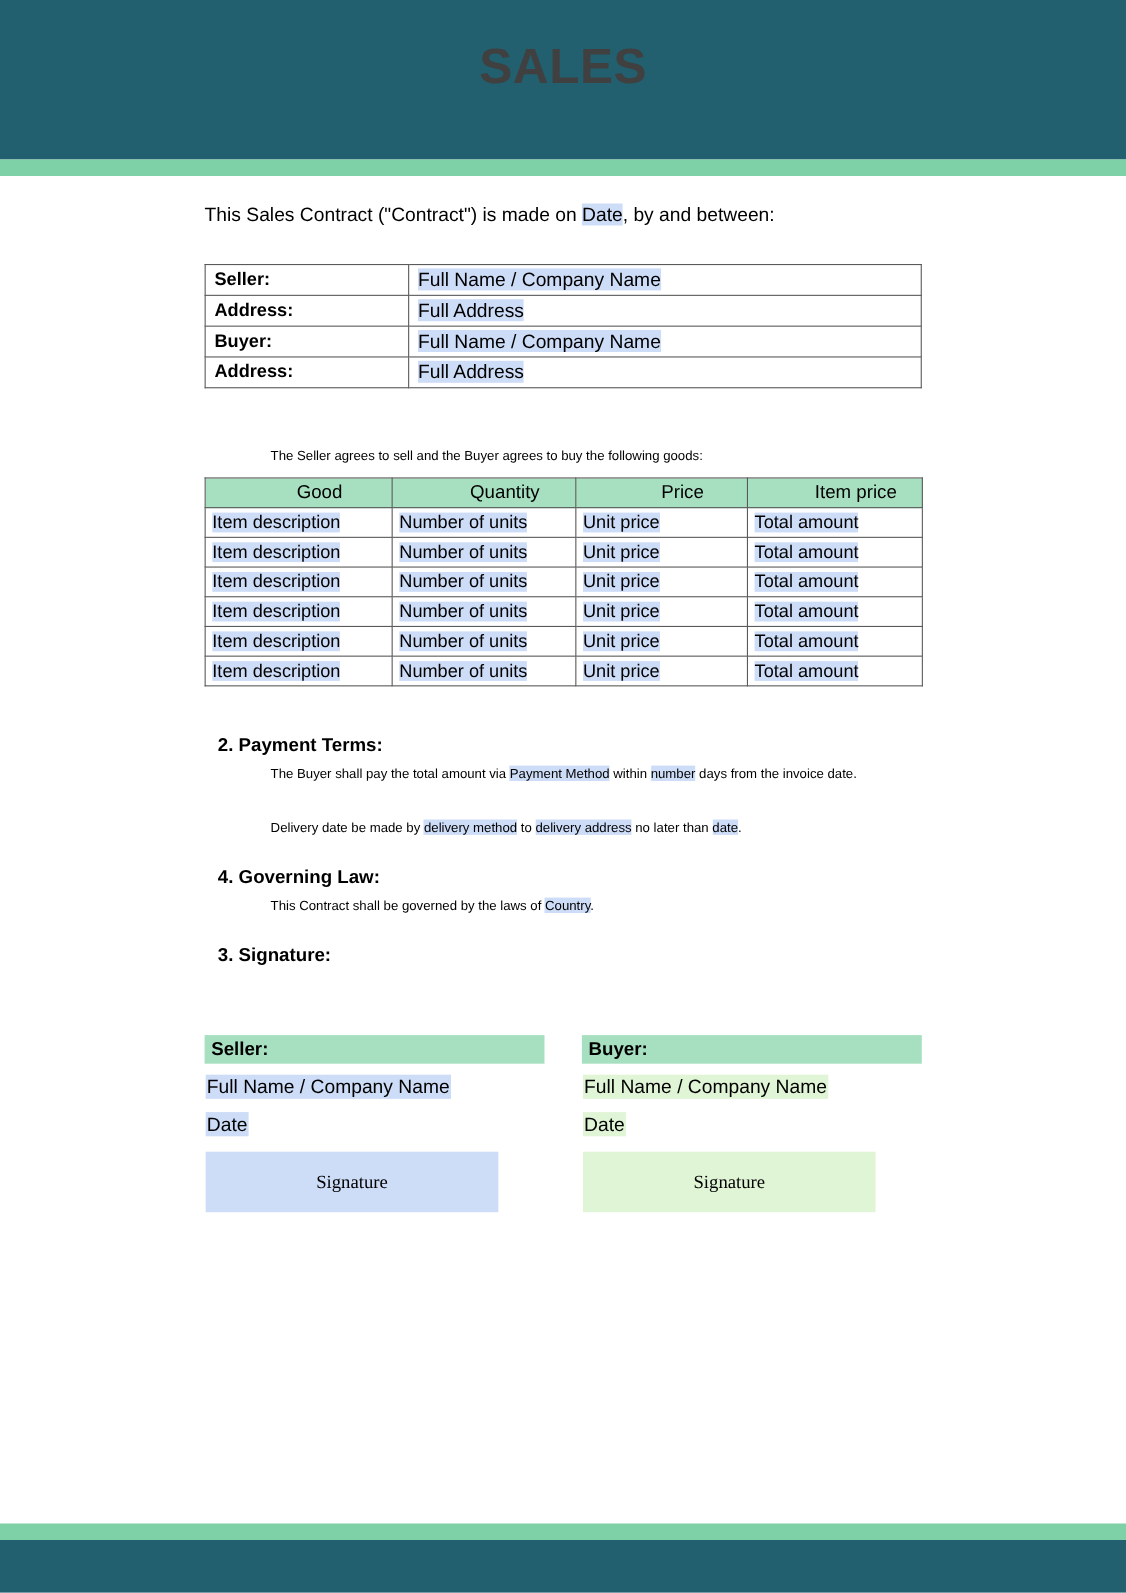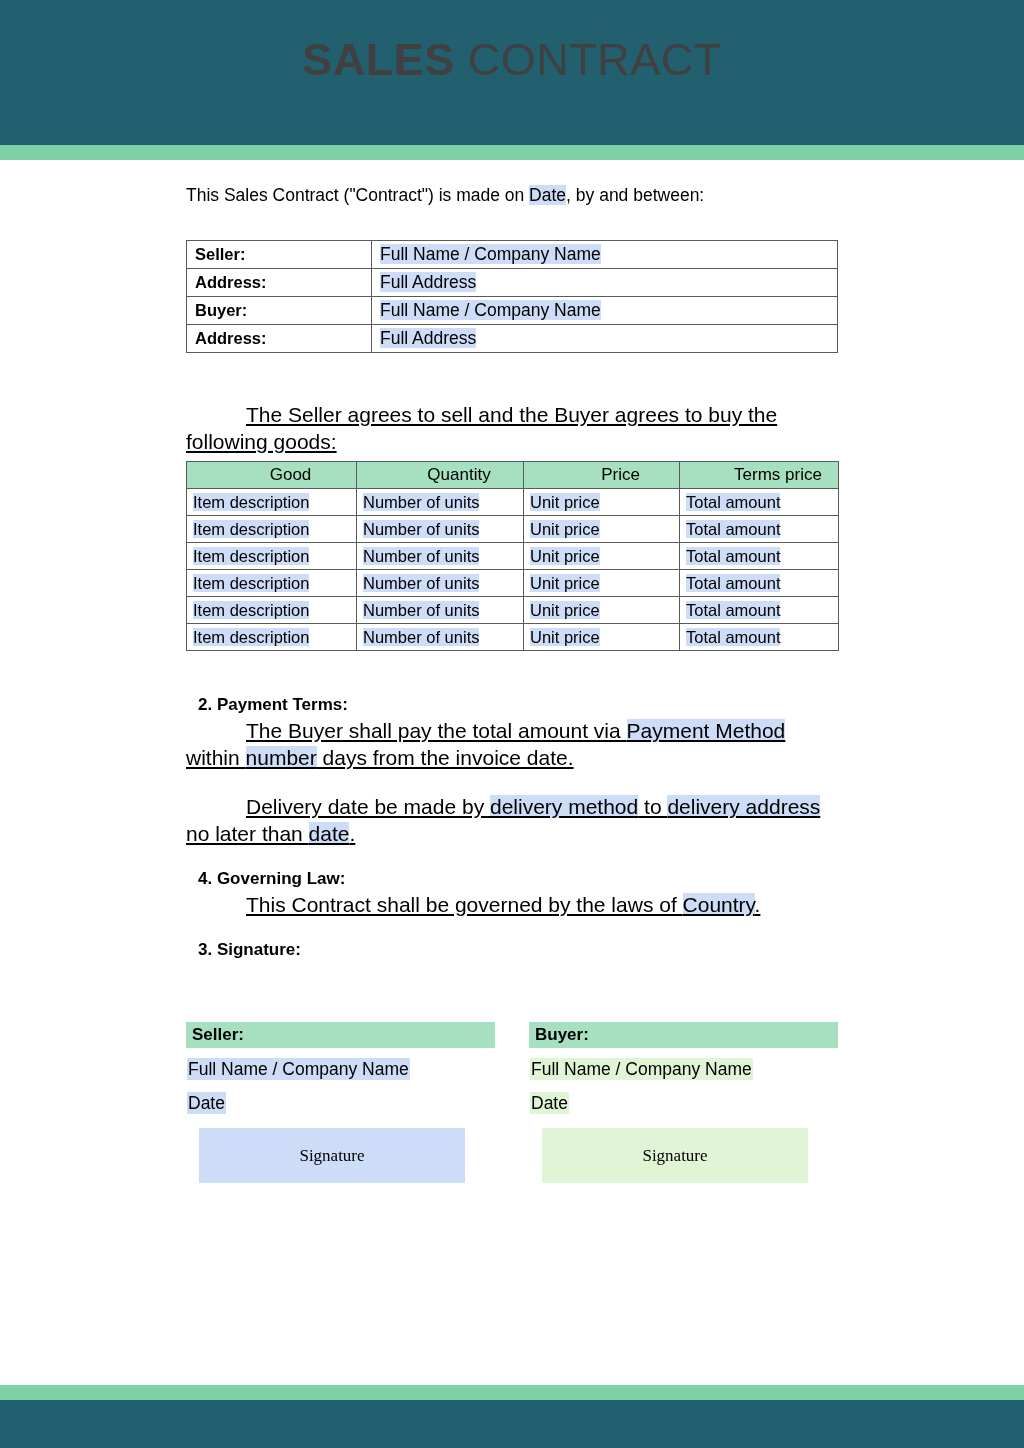--- a/index.html
+++ b/index.html
@@ -113,25 +113,24 @@
     font-size: 17.5px;
   }
 
   
   .sec-head {
     font-weight: bold;
     font-size: 17px;
     margin: 0 0 2px 12px;
   }
   .sec-body {
-    font-size: 21px;
+    font-size: 12px;
     line-height: 27px;
     margin: 0 0 0 0;
     text-indent: 60px;
-    text-decoration: underline;
   }
   .sec-block { margin-bottom: 22px; }
 
   
   table.goods {
     border-collapse: collapse;
     width: 652px;
     table-layout: fixed;
     margin-top: 6px;
     margin-bottom: 44px;
@@ -175,38 +174,38 @@
   }
   .sig-line {
     font-size: 17.5px;
     line-height: 26px;
     margin-top: 8px;
     padding-left: 1px;
   }
   .sig-line span { padding: 1px 1px; }
   .sig-box {
     margin-top: 12px;
-    margin-left: 13px;
+    margin-left: 1px;
     width: 266px;
     height: 55px;
     display: flex;
     align-items: center;
     justify-content: center;
     font-family: "Liberation Serif", serif;
     font-size: 17px;
   }
   .sig-box.blue { background: #cddcf7; }
   .sig-box.green { background: #e0f5d5; }
 </style>
 </head>
 <body>
 
 <div class="header-band"></div>
 <div class="header-title">
-  <span class="bold">SALES</span><span class="light"> CONTRACT</span>
+  <span class="bold">SALES</span>
 </div>
 <div class="header-rule"></div>
 
 <div class="page">
   <div class="content">
 
     <p class="intro">
       <span>This Sales Contract ("Contract") is made on </span><span class="hl-blue">Date</span><span>, by and between:</span>
     </p>
 
@@ -239,21 +238,21 @@
             <col class="c1">
             <col class="c2">
             <col class="c3">
             <col class="c4">
           </colgroup>
         <thead>
           <tr>
             <th>Good</th>
             <th>Quantity</th>
             <th>Price</th>
-            <th>Terms price</th>
+            <th>Item price</th>
           </tr>
         </thead>
         <tbody>
           <tr>
             <td><span class="hl-blue">Item description</span></td>
             <td><span class="hl-blue">Number of units</span></td>
             <td><span class="hl-blue">Unit price</span></td>
             <td><span class="hl-blue">Total amount</span></td>
           </tr>
           <tr>

